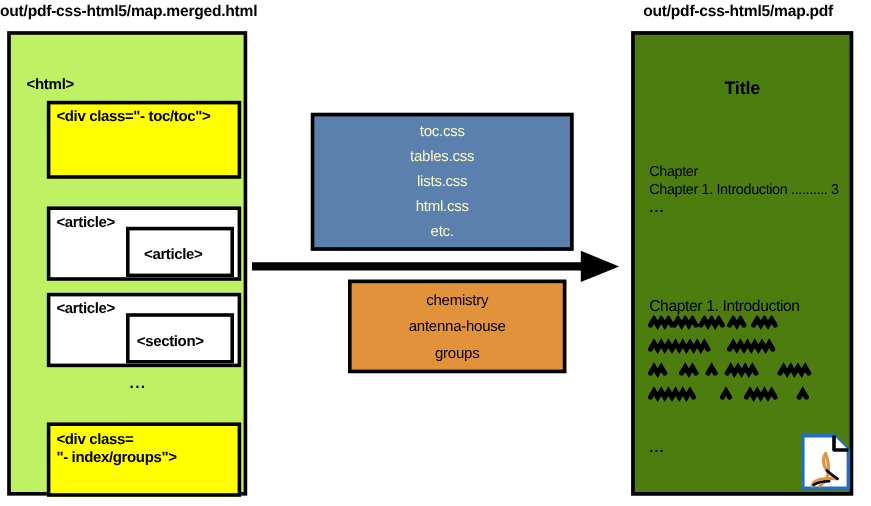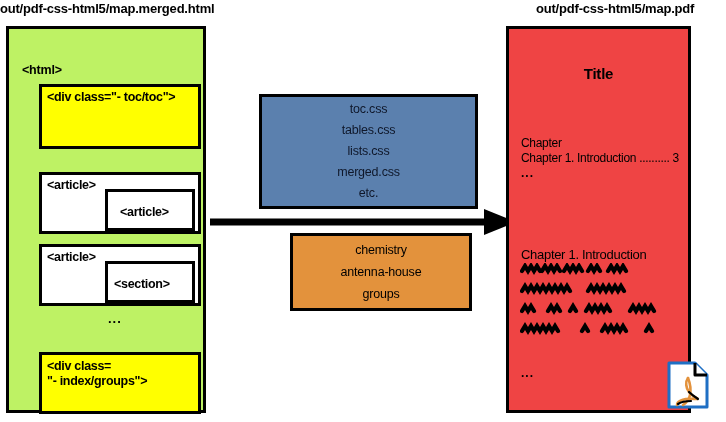--- a/index.html
+++ b/index.html
@@ -106,21 +106,21 @@
     display: flex;
     flex-direction: column;
     align-items: center;
     justify-content: center;
     gap: 2px;
   }
   #css-box .item {
     font-size: 12.5px;
     font-weight: 500;
     letter-spacing: -0.2px;
-    color: #0f172a;
+    color: #fef9c3;
     line-height: 19px;
   }
 
   #engine-box {
     position: absolute;
     left: 290px; top: 233px;
     width: 182px; height: 78px;
     background: #E3923C;
     border: 3px solid #000;
     box-sizing: border-box;
@@ -141,24 +141,24 @@
   
   #arrow {
     position: absolute;
     left: 208px; top: 207px;
     width: 310px; height: 30px;
   }
 
   
   #pdf-panel {
     position: absolute;
-    left: 506px; top: 26px;
+    left: 526px; top: 26px;
     width: 185px; height: 387px;
     border: 3px solid #000;
-    background: #ef4444;
+    background: #4d7c0f;
     box-sizing: border-box;
   }
   #pdf-title {
     position: absolute;
     left: 0; right: 0; top: 36px;
     text-align: center;
     font-size: 15px;
     font-weight: 600;
     letter-spacing: -0.2px;
   }
@@ -224,21 +224,21 @@
       <div class="node-label">&lt;div class=
 "- index/groups"&gt;</div>
     </div>
 
   </div>
 
   <div id="css-box">
     <div class="item">toc.css</div>
     <div class="item">tables.css</div>
     <div class="item">lists.css</div>
-    <div class="item">merged.css</div>
+    <div class="item">html.css</div>
     <div class="item">etc.</div>
   </div>
 
   <div id="engine-box">
     <div class="item">chemistry</div>
     <div class="item">antenna-house</div>
     <div class="item">groups</div>
   </div>
 
   <svg id="arrow" viewBox="0 0 310 30">

